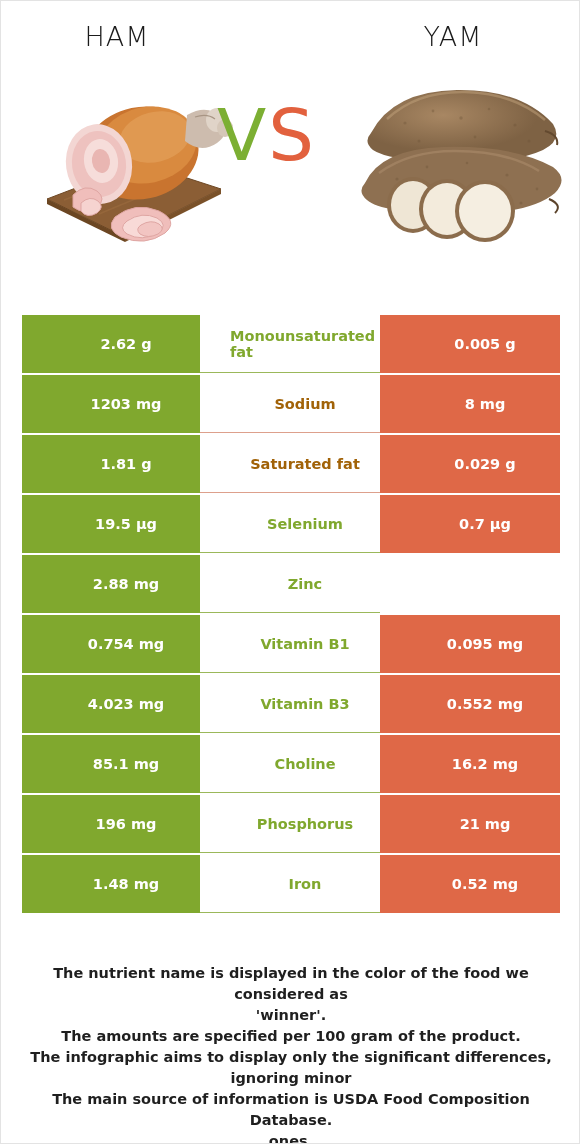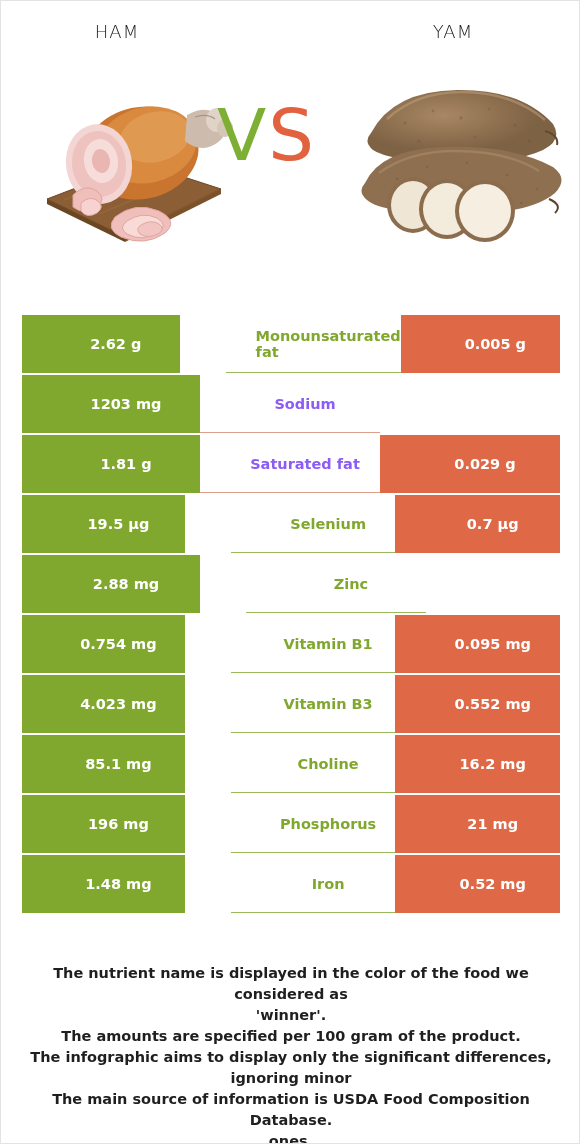--- a/index.html
+++ b/index.html
@@ -18,21 +18,21 @@
   }
 
   
   .header {
     position: relative;
     height: 70px;
   }
   .food-title {
     position: absolute;
     top: 20px;
-    font-size: 18px;
+    font-size: 27px;
     font-weight: 300;
     letter-spacing: 1px;
     color: #1b1b1b;
     font-family: "DejaVu Sans", sans-serif;
     text-align: center;
     width: 200px;
   }
   .food-title.left  { left: 16px; }
   .food-title.right { left: 352px; }
 
@@ -93,22 +93,22 @@
     background: #ffffff;
     font-weight: 700;
     font-size: 14.5px;
   }
   .cell-right {
     width: 180px;
     background: #DF6847;
     color: #ffffff;
     font-weight: 600;
   }
-  .row.win-left  .cell-mid { color: #80A82E; border-bottom: 1px solid #9BB85A; margin-left: 46px; }
-  .row.win-right .cell-mid { color: #8b5cf6; border-bottom: 1px solid #DDA08C; }
+  .row.win-left  .cell-mid { color: #80A82E; border-bottom: 1px solid #9BB85A; }
+  .row.win-right .cell-mid { color: #a16207; border-bottom: 1px solid #DDA08C; }
 
   
   .footer {
     position: absolute;
     left: 0;
     top: 962px;
     width: 580px;
     text-align: center;
     font-size: 14.5px;
     line-height: 21px;
@@ -228,20 +228,21 @@
 
   <div class="row win-left">
     <div class="cell cell-left">2.62 g</div>
     <div class="cell cell-mid">Monounsaturated fat</div>
     <div class="cell cell-right">0.005 g</div>
   </div>
 
   <div class="row win-right">
     <div class="cell cell-left">1203 mg</div>
     <div class="cell cell-mid">Sodium</div>
+    <div class="cell cell-right">8 mg</div>
   </div>
 
   <div class="row win-right">
     <div class="cell cell-left">1.81 g</div>
     <div class="cell cell-mid">Saturated fat</div>
     <div class="cell cell-right">0.029 g</div>
   </div>
 
   <div class="row win-left">
     <div class="cell cell-left">19.5 µg</div>

